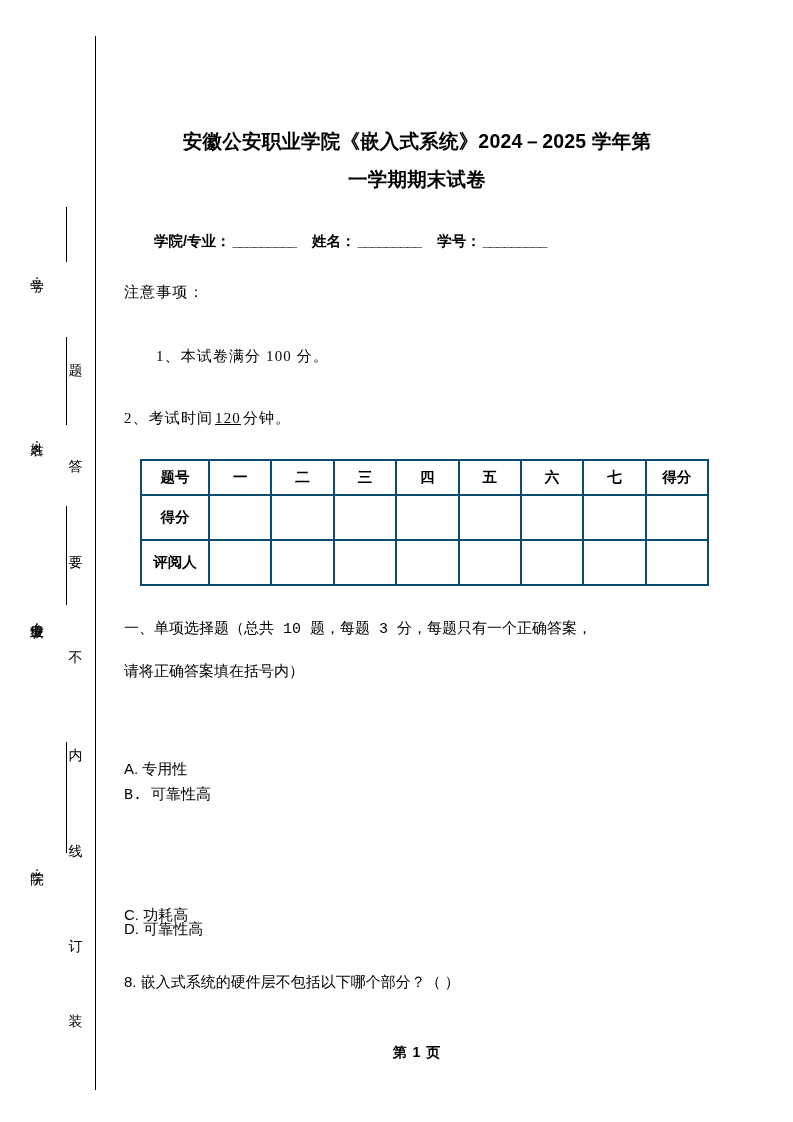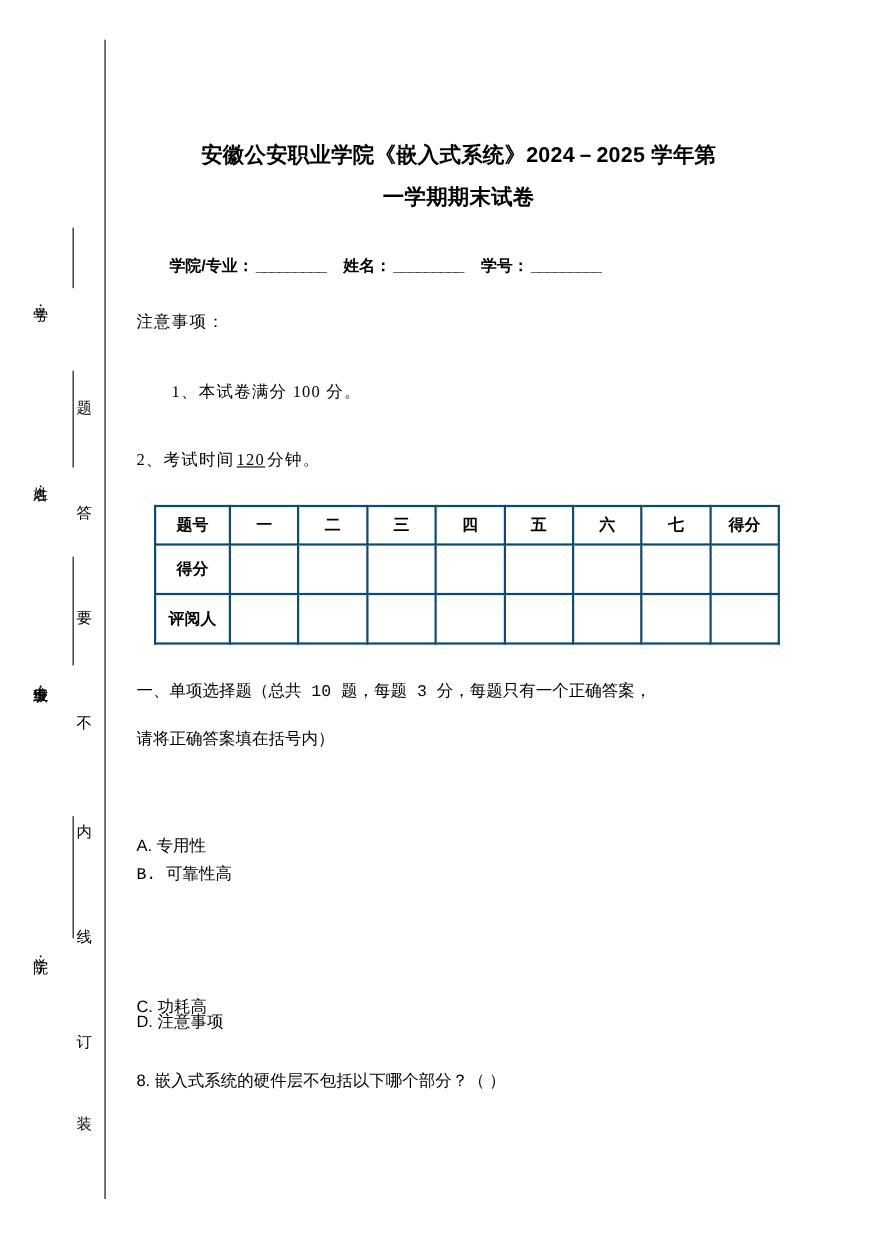--- a/index.html
+++ b/index.html
@@ -275,17 +275,18 @@
         <td></td>
       </tr>
     </tbody>
   </table>
 
   <div id="section-heading"><span>一、单项选择题（总共 10 题，每题 3 分，每题只有一个正确答案，</span><span class="ln2">请将正确答案填在括号内）</span></div>
 
   <div class="option" id="opt-a">A. 专用性</div>
   <div class="option" id="opt-b">B. 可靠性高</div>
   <div class="option" id="opt-c">C. 功耗高</div>
-  <div class="option" id="opt-d">D. 注意事项</div>
+  <div class="option" id="opt-d">D. 可靠性高</div>
 
   <div class="question" id="q2">8. 嵌入式系统的硬件层不包括以下哪个部分？（   ）</div>
 
+  <div id="page-footer">第 1 页</div>
 </div>
 
 </body></html>

